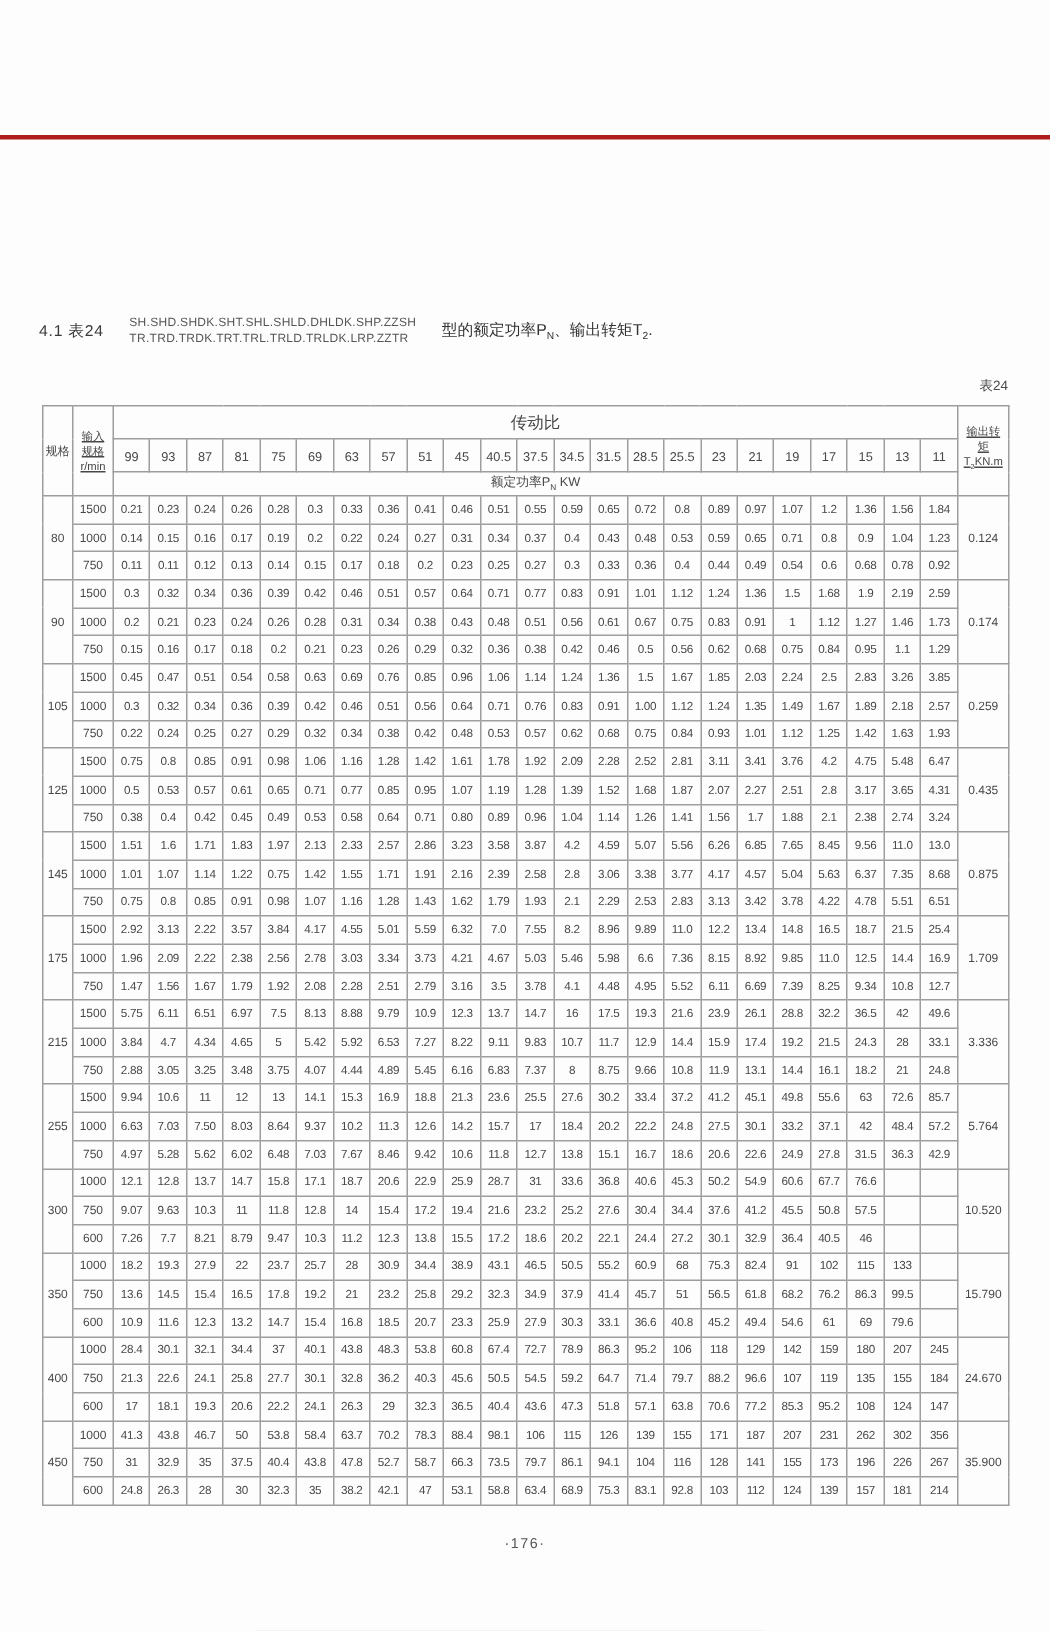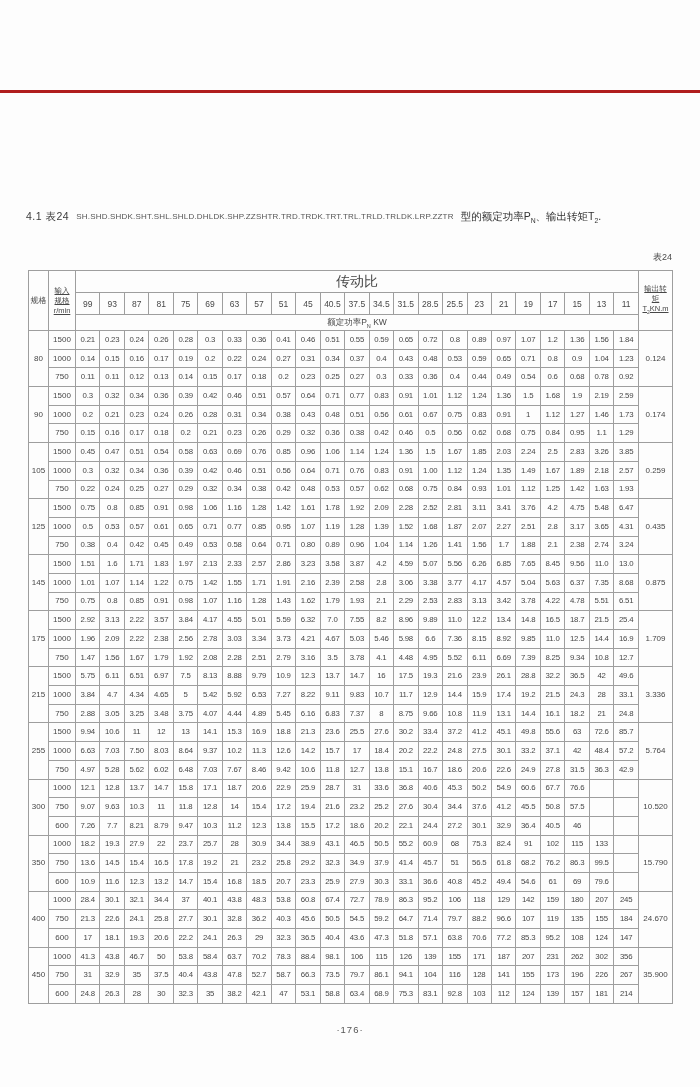--- a/index.html
+++ b/index.html
@@ -4,36 +4,36 @@
 <style>
   * { margin:0; padding:0; box-sizing:border-box; }
   html,body { background:#e9e9e9; }
   .page {
     position:relative; width:700px; height:1087px; margin:0 auto;
     background:#fdfdfd; overflow:hidden;
     font-family:"Liberation Sans", sans-serif; color:#3d3d3d;
   }
   .red-rule { position:absolute; left:0; top:90px; width:700px; height:3px; background:#b01d1d; }
   .heading { position:absolute; left:28px; top:178px; font-size:15px; font-weight:bold; color:#2e2e2e; letter-spacing:1.5px; }
-  .caption { position:absolute; left:26px; top:210px; display:flex; align-items:center; gap:7px; }
+  .caption { position:absolute; left:26px; top:210px; display:flex; align-items:center; gap:17px; }
   .caption .secno { font-size:10.5px; color:#3a3a3a; letter-spacing:0.5px; }
-  .caption .models { display:flex; line-height:10.5px; font-size:8px; color:#555; letter-spacing:0.2px; }
+  .caption .models { display:flex; flex-direction:column; line-height:10.5px; font-size:8px; color:#555; letter-spacing:0.2px; }
   .caption .suffix { font-size:10.5px; color:#333; }
   .caption sub, .power-h sub, .torque-h sub { font-size:65%; }
   .table-label { position:absolute; right:28px; top:251px; font-size:9px; color:#4a4a4a; }
   table.ratings {
     position:absolute; left:28px; top:270px; width:645px;
     border-collapse:collapse; table-layout:fixed;
   }
   table.ratings th, table.ratings td {
     border:1px solid #9e9e9e; text-align:center; vertical-align:middle;
     font-weight:normal; color:#474747; overflow:hidden; white-space:nowrap;
     padding:0;
   }
-  thead .top-h { height:22px; font-size:14px; color:#3f3f3f; }
+  thead .top-h { height:22px; font-size:11px; color:#3f3f3f; }
   .spec-h { font-size:8px; }
   .input-h div, .torque-h div { line-height:10px; font-size:7.5px;text-decoration:underline; }
   .ratio-val { height:22px; font-size:8.5px; }
   .power-h { height:16px; font-size:8.5px; }
   tbody td, tbody th.spec-cell { height:18.7px; font-size:8px; line-height:8px; }
   tbody td.power-cell { font-size:7.8px; letter-spacing:-0.2px; }
   td.torque-cell { font-size:8px; }
   .page-number { position:absolute; left:0; top:1024px; width:700px; text-align:center; font-size:9.5px; color:#555; letter-spacing:1px; }
 </style>
 </head>

